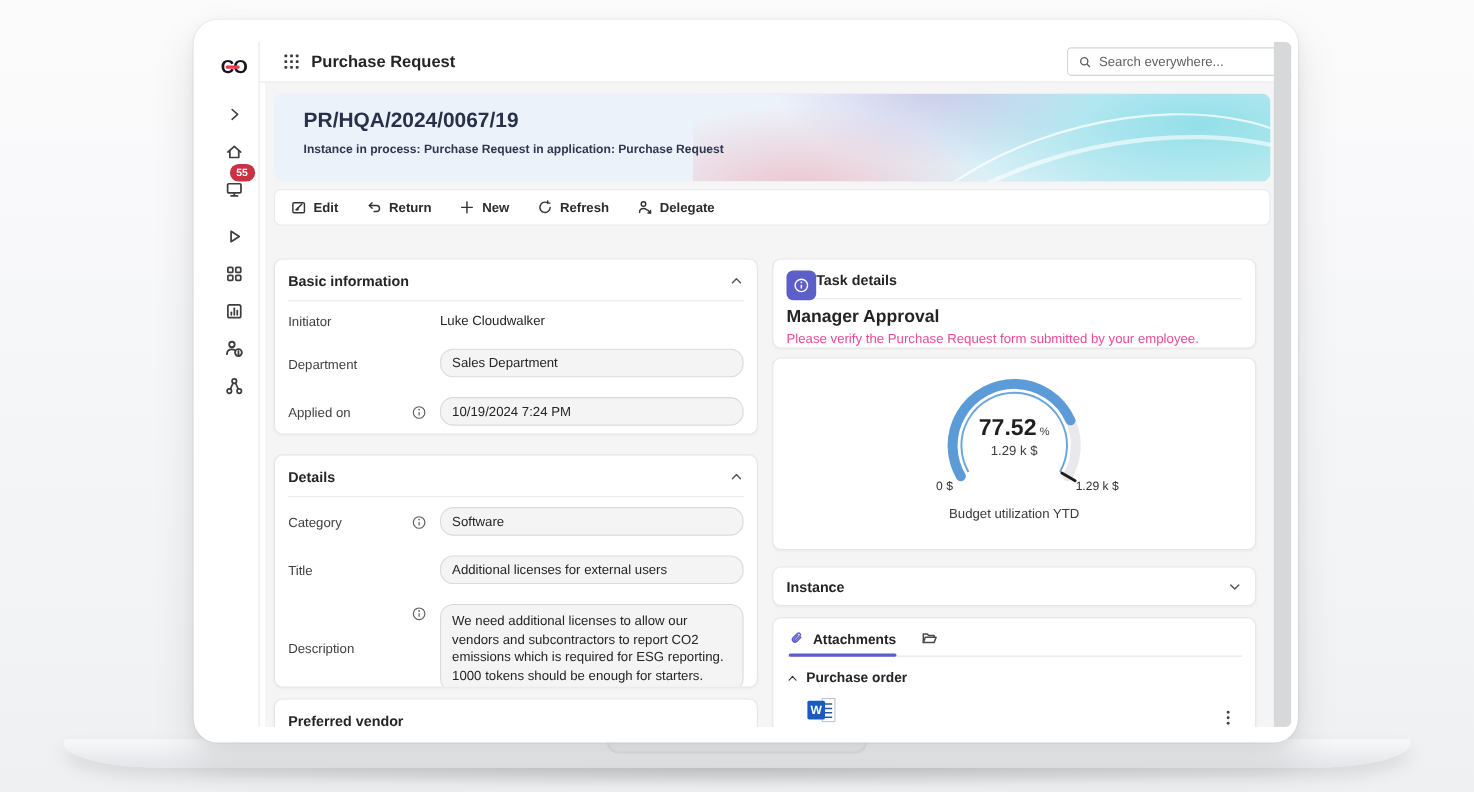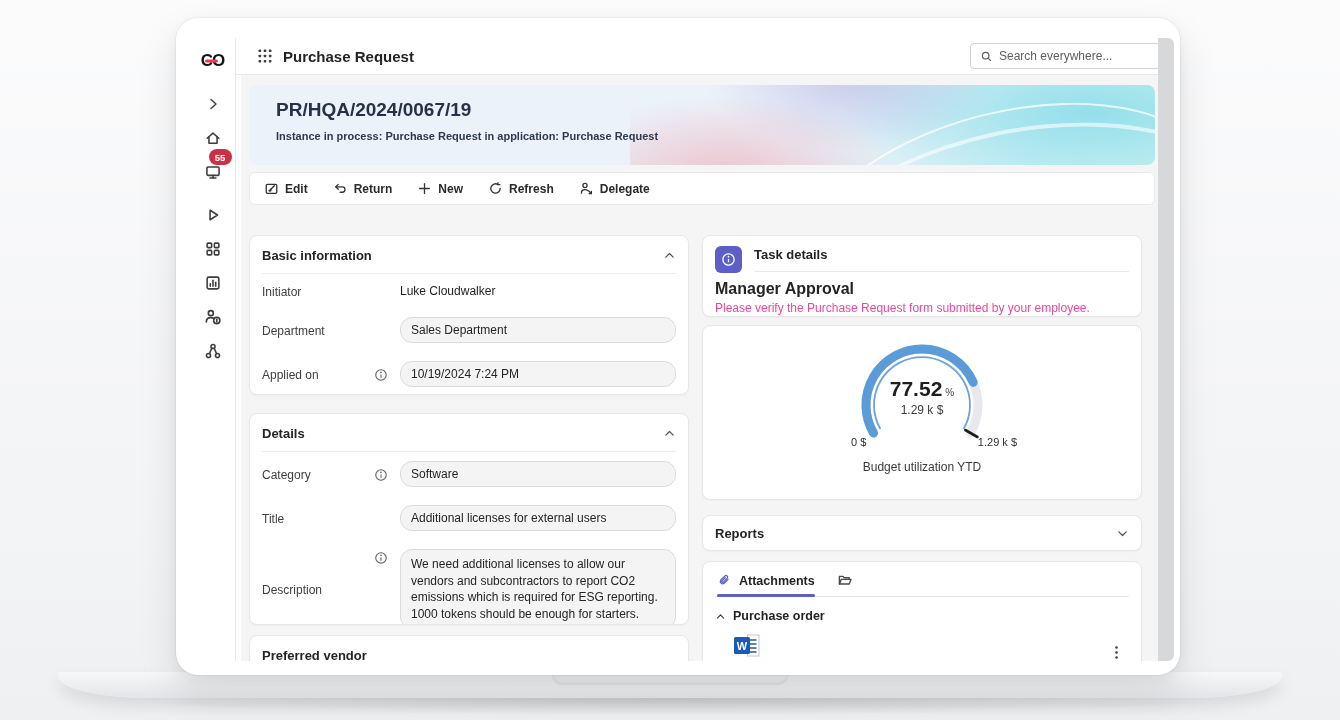--- a/index.html
+++ b/index.html
@@ -102,21 +102,21 @@
   .mt15{margin-top:15px;}
   .h-basic{height:160px;overflow:hidden;}
   .h-details{height:212px;overflow:hidden;}
   .h-vendor{height:60px;overflow:hidden;}
   .h-task{height:82px;overflow:hidden;}
   .h-gauge{height:175px;overflow:hidden;}
   .h-reports{height:36px;overflow:hidden;display:flex;align-items:center;justify-content:space-between;padding:0 12px;cursor:pointer;}
   .h-reports h2{font-size:13px;font-weight:700;}
   .h-att{height:140px;overflow:hidden;padding:10px 12px 0 12px;}
   
-  .task-head{display:flex;align-items:center;gap:12px;padding:10px 12px 0 12px;}
+  .task-head{display:flex;align-items:center;padding:10px 12px 0 12px;}
   .task-icon{width:27px;height:27px;border-radius:6px;background:var(--accent-indigo);
     display:flex;align-items:center;justify-content:center;flex:0 0 27px;}
   .task-icon svg{stroke:#fff;stroke-width:1.4;fill:none;}
   .task-title-wrap{flex:1;border-bottom:1px solid #e9e9e9;padding-bottom:9px;}
   .task-title-wrap h2{font-size:13px;font-weight:700;}
   .task-body{padding:7px 12px 0 12px;}
   .task-name{font-size:16px;font-weight:700;color:#242424;}
   .task-desc{font-size:12px;color:#ec4899;margin-top:3px;}
   
   .gauge-card{padding-top:13px;}
@@ -410,21 +410,21 @@
                   <span class="gv">77.52</span><span class="gu">%</span>
                   <div class="gs">1.29 k $</div>
                 </div>
                 <span class="gmin">0 $</span>
                 <span class="gmax">1.29 k $</span>
               </div>
               <div class="gauge-caption">Budget utilization YTD</div>
             </div>
 
             <div class="card h-reports mt15">
-              <h2>Reports</h2>
+              <h2>Instance</h2>
               <svg class="chev" width="13" height="13" viewBox="0 0 16 16">
                   <polyline points="3.5 6 8 10.5 12.5 6"></polyline>
                 </svg>
             </div>
 
             <div class="card h-att mt10">
               <div class="att-tabs">
                 <div class="att-tab active">
                   <svg width="15" height="15" viewBox="0 0 16 16">
                       <path d="M11.8 6.8 L7.6 11 A2.5 2.5 0 0 1 4.1 7.5 L8.5 3.1 A1.7 1.7 0 0 1 10.9 5.5 L6.7 9.7 A0.9 0.9 0 0 1 5.4 8.4 L8.9 4.9"></path>

